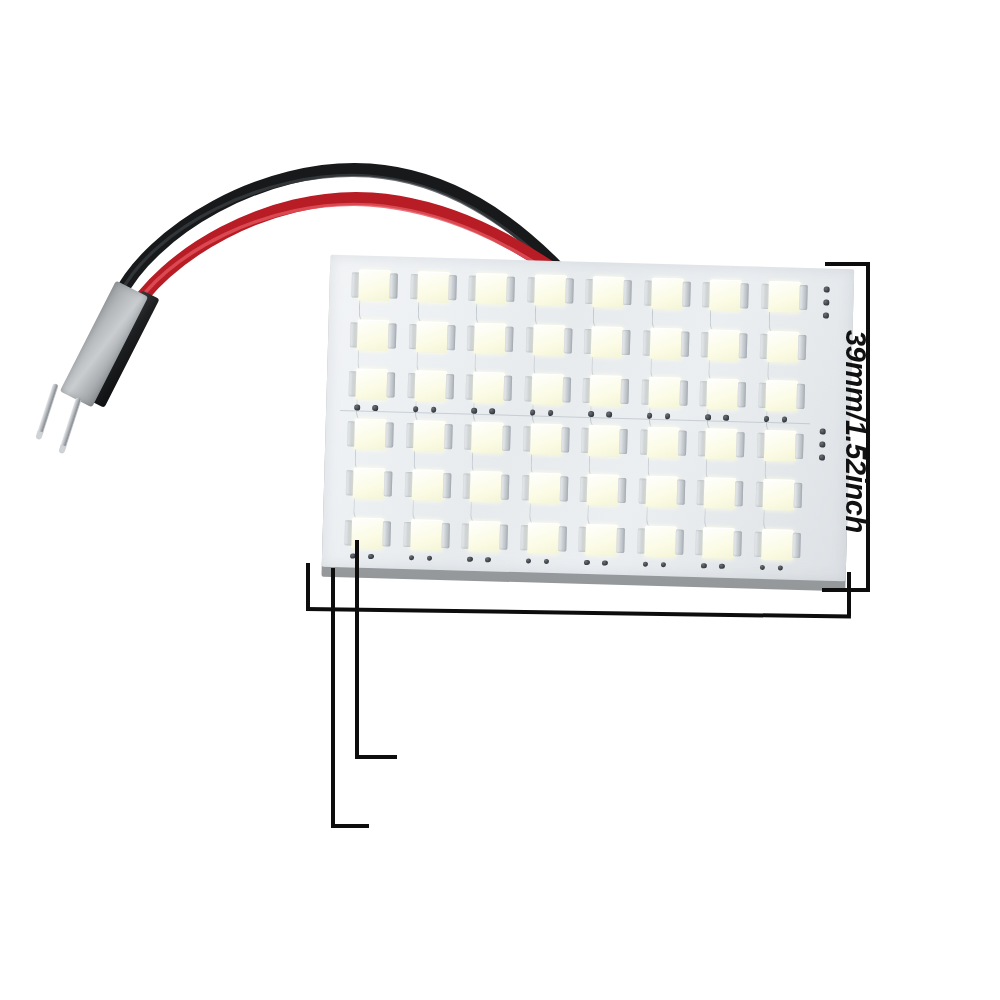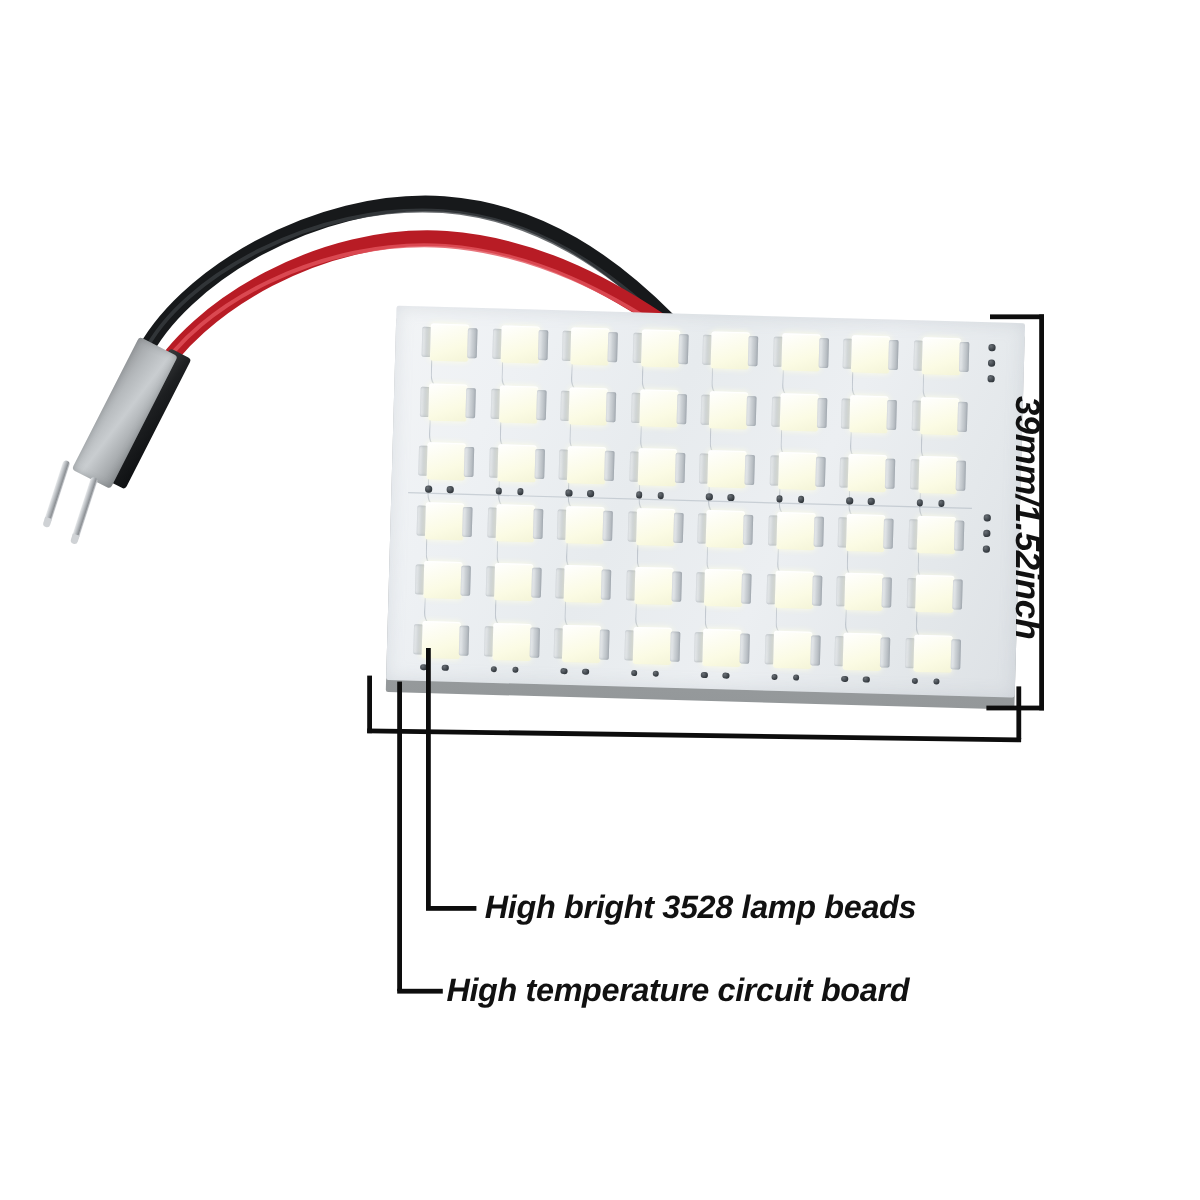--- a/index.html
+++ b/index.html
@@ -577,21 +577,19 @@
     <div class="dim-line dim-v" style="left:866px; top:262px; height:330px;"></div>
 
     <div class="dim-line dim-h" style="left:822px; top:588px; width:48px;"></div>
   </div>
   <div class="dim-label" id="dim-height-label">39mm/1.52inch</div>
 
   <div>
     <div class="dim-line dim-v" style="left:355px; top:540px; height:218px;"></div>
     <div class="dim-line dim-h" style="left:355px; top:755px; width:42px;"></div>
   </div>
-  <div class="callout-label" id="callout-beads-label">High bright 3528 lamp beads</div>
 
   <div>
     <div class="dim-line dim-v" style="left:331px; top:568px; height:258px;"></div>
     <div class="dim-line dim-h" style="left:331px; top:824px; width:38px;"></div>
   </div>
-  <div class="callout-label" id="callout-pcb-label">High temperature circuit board</div>
 
 </div>
 
 </body></html>

